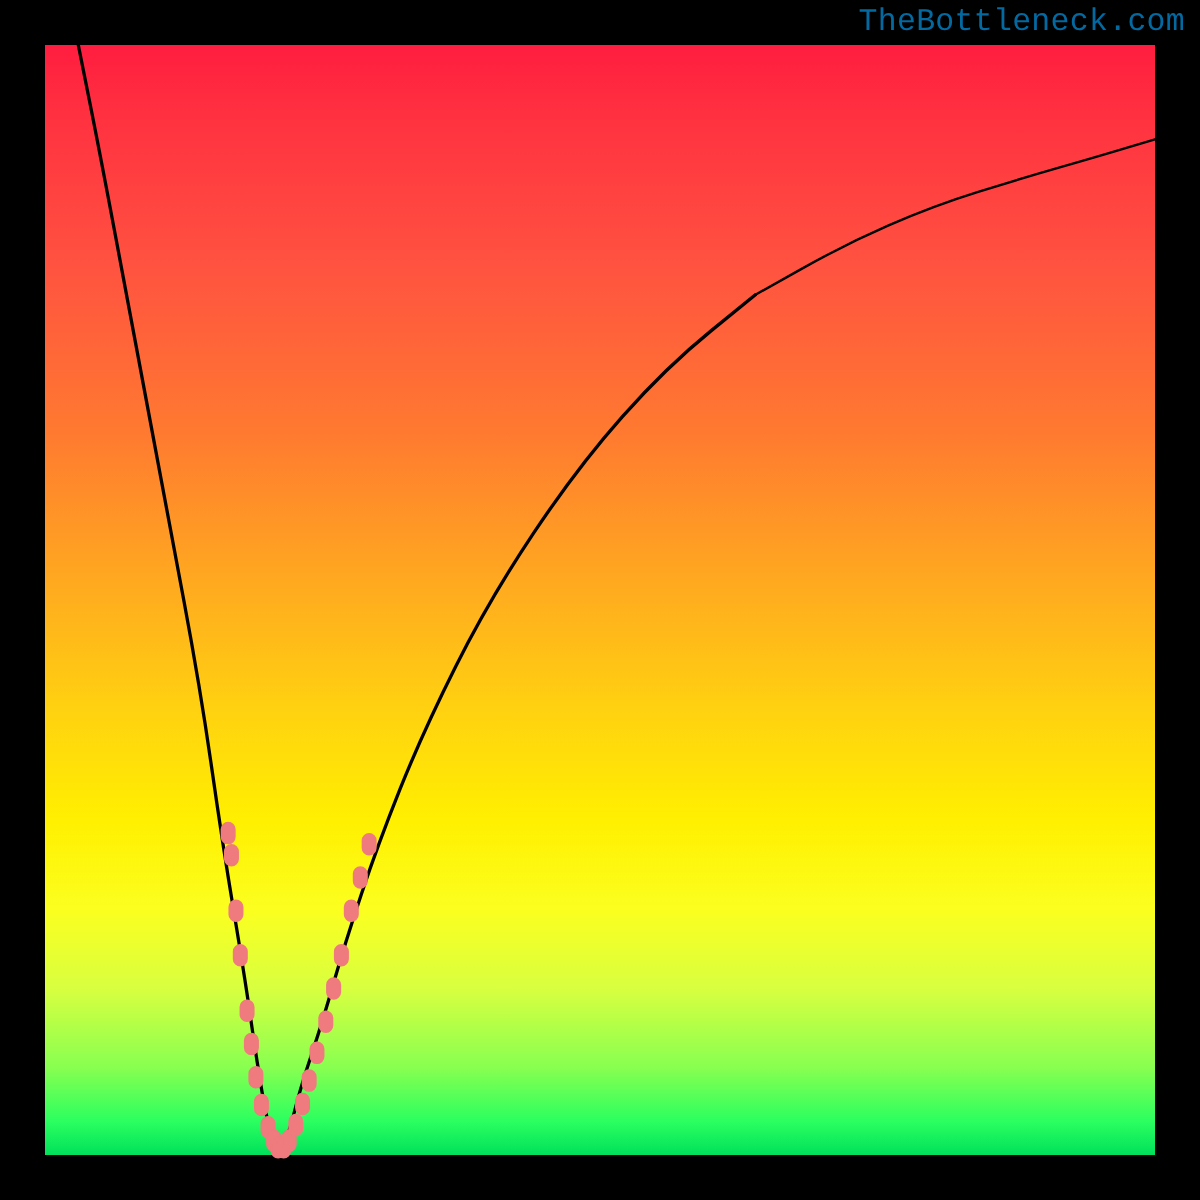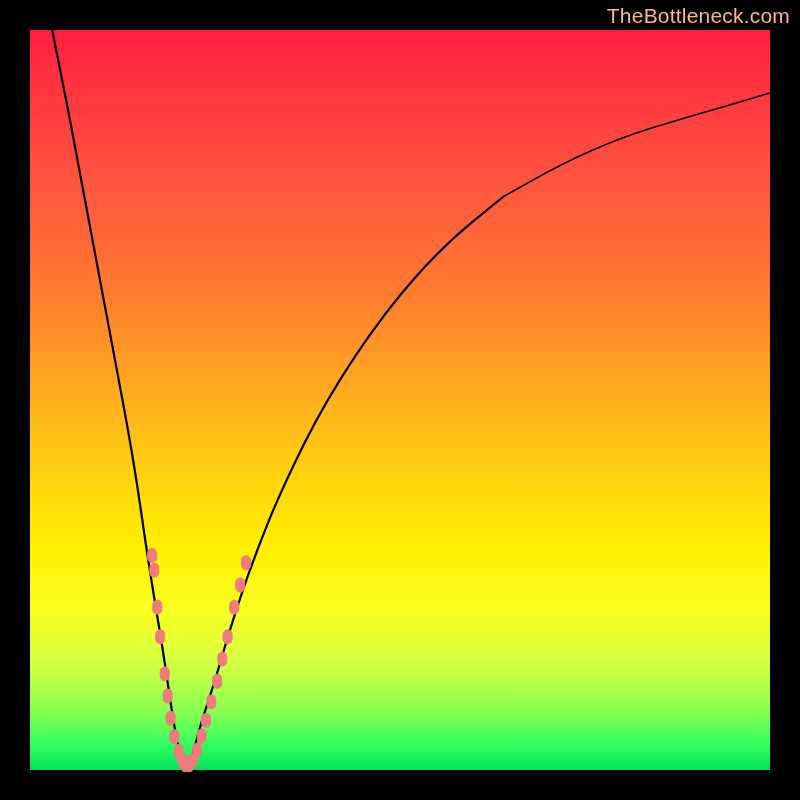--- a/index.html
+++ b/index.html
@@ -37,24 +37,25 @@
       #d8ff40 85%,
       #8aff50 92%,
       #2aff60 97%,
       #00e05a 100%
     );
   }
   .watermark {
     position: absolute;
     top: 4px;
     right: 10px;
-    color: #fdba74;
+    color: #0369a1;
     font-size: 21px;
     letter-spacing: 0.2px;
     user-select: none;
+    font-family: Liberation Mono, monospace;
   }
   svg.curve-layer {
     position: absolute;
     left: 0;
     top: 0;
     width: 740px;
     height: 740px;
     overflow: visible;
   }
   .curve-path {

